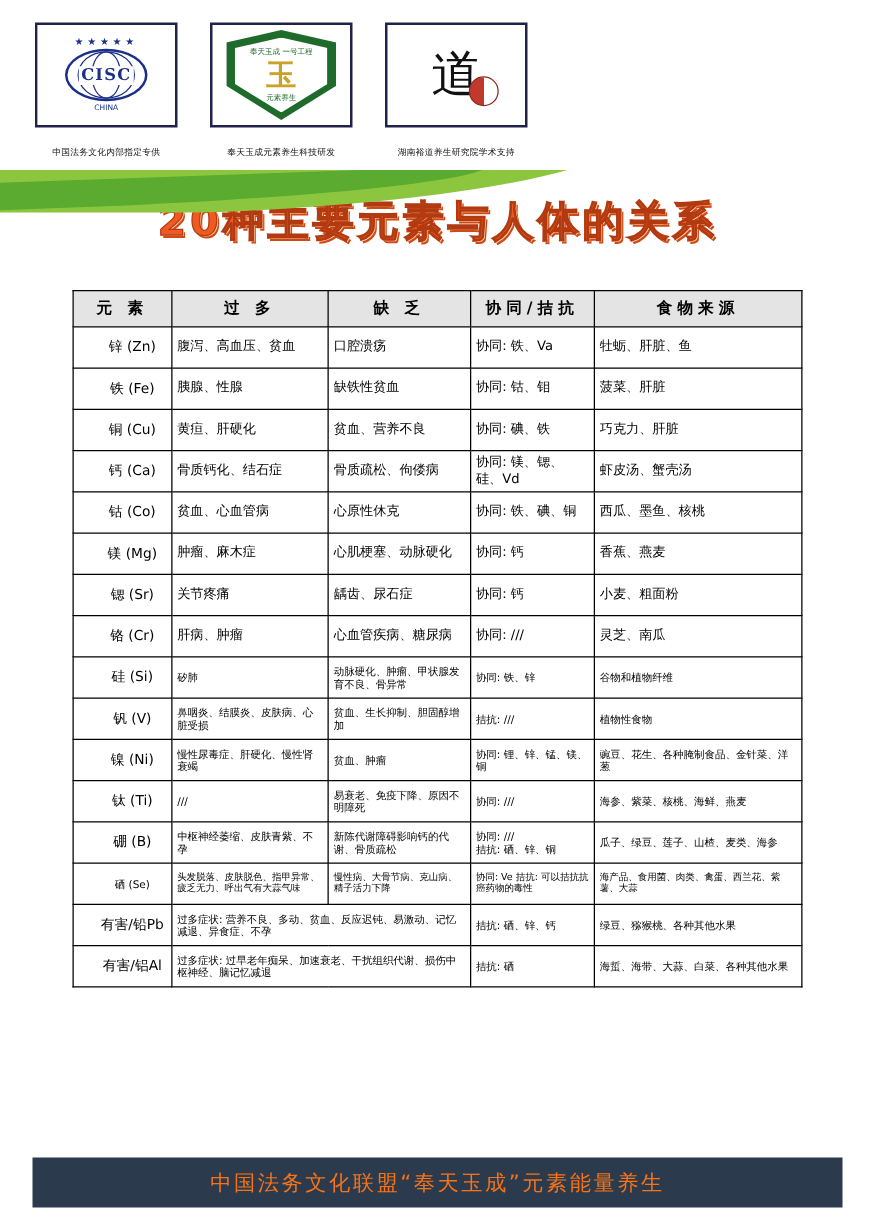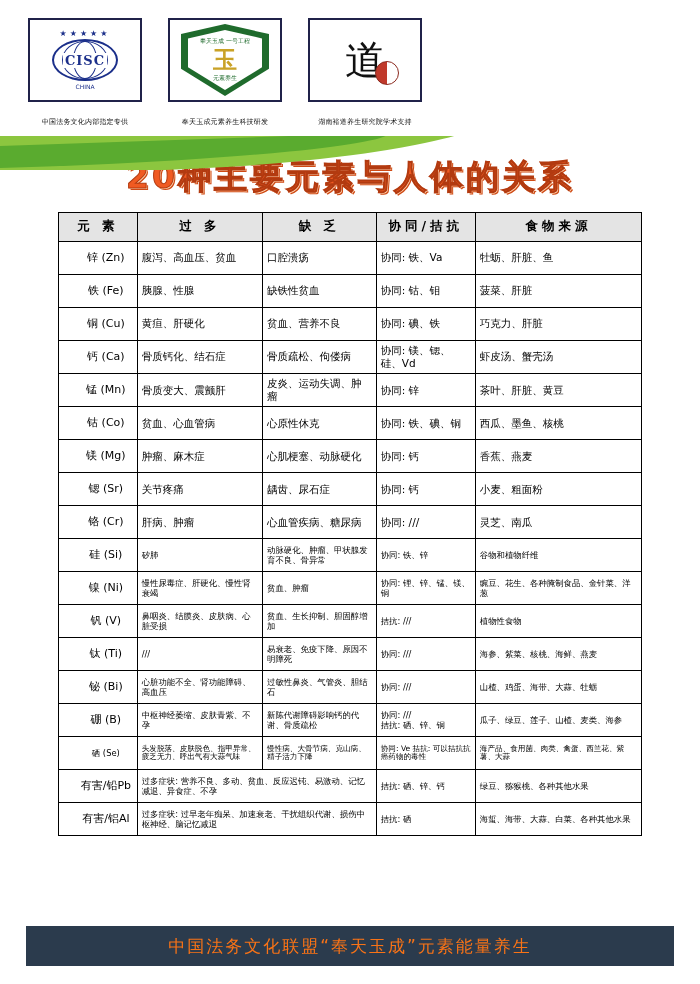--- a/index.html
+++ b/index.html
@@ -205,21 +205,21 @@
     font-weight: bold;
     font-size: 33px;
     letter-spacing: 3px;
     color: #f05a22;
     -webkit-text-stroke: 1px #b23a10;
     text-shadow: 1px 1px 0 #ffd2b0, 2px 2px 0 #cf4a14;
   }
 
   
   .table-wrap {
-    margin: 12px 58px 0 58px;
+    margin: 32px 58px 0 58px;
   }
   table {
     width: 100%;
     border-collapse: collapse;
     table-layout: fixed;
   }
   th, td {
     border: 1px solid #000000;
     padding: 3px 4px;
     vertical-align: middle;
@@ -364,27 +364,20 @@
           <td class="c-food">巧克力、肝脏</td>
         </tr>
         <tr>
           <td class="c-el">钙 (Ca)</td>
           <td class="c-excess">骨质钙化、结石症</td>
           <td class="c-lack">骨质疏松、佝偻病</td>
           <td class="c-syn">协同: 镁、锶、硅、Vd</td>
           <td class="c-food">虾皮汤、蟹壳汤</td>
         </tr>
         <tr>
-          <td class="c-el">锰 (Mn)</td>
-          <td class="c-excess">骨质变大、震颤肝</td>
-          <td class="c-lack">皮炎、运动失调、肿瘤</td>
-          <td class="c-syn">协同: 锌</td>
-          <td class="c-food">茶叶、肝脏、黄豆</td>
-        </tr>
-        <tr>
           <td class="c-el">钴 (Co)</td>
           <td class="c-excess">贫血、心血管病</td>
           <td class="c-lack">心原性休克</td>
           <td class="c-syn">协同: 铁、碘、铜</td>
           <td class="c-food">西瓜、墨鱼、核桃</td>
         </tr>
         <tr>
           <td class="c-el">镁 (Mg)</td>
           <td class="c-excess">肿瘤、麻木症</td>
           <td class="c-lack">心肌梗塞、动脉硬化</td>
@@ -406,48 +399,41 @@
           <td class="c-food">灵芝、南瓜</td>
         </tr>
         <tr>
           <td class="c-el">硅 (Si)</td>
           <td class="c-excess small">矽肺</td>
           <td class="c-lack small">动脉硬化、肿瘤、甲状腺发育不良、骨异常</td>
           <td class="c-syn small">协同: 铁、锌</td>
           <td class="c-food small">谷物和植物纤维</td>
         </tr>
         <tr>
+          <td class="c-el">钒 (V)</td>
+          <td class="c-excess small">鼻咽炎、结膜炎、皮肤病、心脏受损</td>
+          <td class="c-lack small">贫血、生长抑制、胆固醇增加</td>
+          <td class="c-syn small">拮抗: ///</td>
+          <td class="c-food small">植物性食物</td>
+        </tr>
+        <tr>
           <td class="c-el">镍 (Ni)</td>
           <td class="c-excess small">慢性尿毒症、肝硬化、慢性肾衰竭</td>
           <td class="c-lack small">贫血、肿瘤</td>
           <td class="c-syn small">协同: 锂、锌、锰、镁、铜</td>
           <td class="c-food small">豌豆、花生、各种腌制食品、金针菜、洋葱</td>
         </tr>
         <tr>
-          <td class="c-el">钒 (V)</td>
-          <td class="c-excess small">鼻咽炎、结膜炎、皮肤病、心脏受损</td>
-          <td class="c-lack small">贫血、生长抑制、胆固醇增加</td>
-          <td class="c-syn small">拮抗: ///</td>
-          <td class="c-food small">植物性食物</td>
-        </tr>
-        <tr>
           <td class="c-el">钛 (Ti)</td>
           <td class="c-excess small">///</td>
           <td class="c-lack small">易衰老、免疫下降、原因不明障死</td>
           <td class="c-syn small">协同: ///</td>
           <td class="c-food small">海参、紫菜、核桃、海鲜、燕麦</td>
         </tr>
         <tr>
-          <td class="c-el">铋 (Bi)</td>
-          <td class="c-excess small">心脏功能不全、肾功能障碍、高血压</td>
-          <td class="c-lack small">过敏性鼻炎、气管炎、胆结石</td>
-          <td class="c-syn small">协同: ///</td>
-          <td class="c-food small">山楂、鸡蛋、海带、大蒜、牡蛎</td>
-        </tr>
-        <tr>
           <td class="c-el">硼 (B)</td>
           <td class="c-excess small">中枢神经萎缩、皮肤青紫、不孕</td>
           <td class="c-lack small">新陈代谢障碍影响钙的代谢、骨质疏松</td>
           <td class="c-syn small">协同: ///<br>拮抗: 硒、锌、铜</td>
           <td class="c-food small">瓜子、绿豆、莲子、山楂、麦类、海参</td>
         </tr>
         <tr>
           <td class="c-el small">硒 (Se)</td>
           <td class="c-excess xsmall">头发脱落、皮肤脱色、指甲异常、疲乏无力、呼出气有大蒜气味</td>
           <td class="c-lack xsmall">慢性病、大骨节病、克山病、精子活力下降</td>

